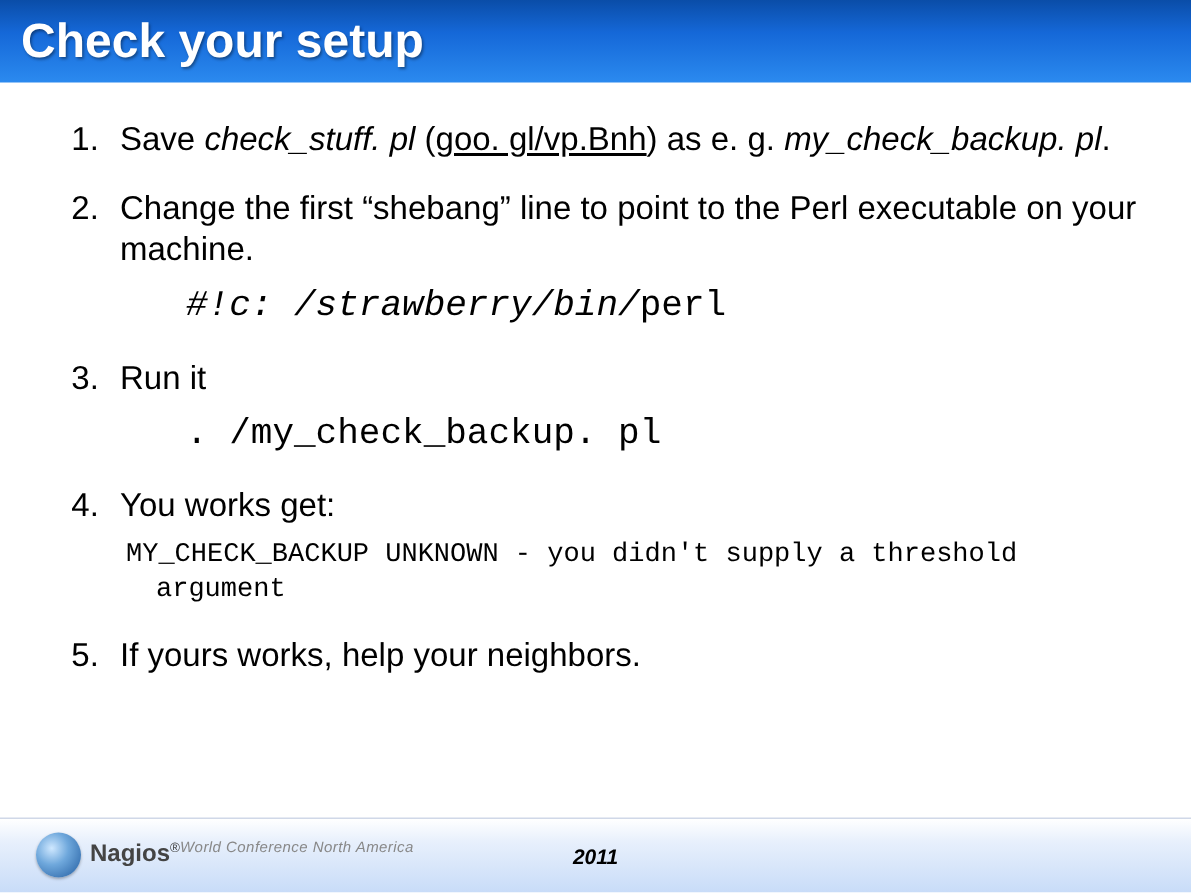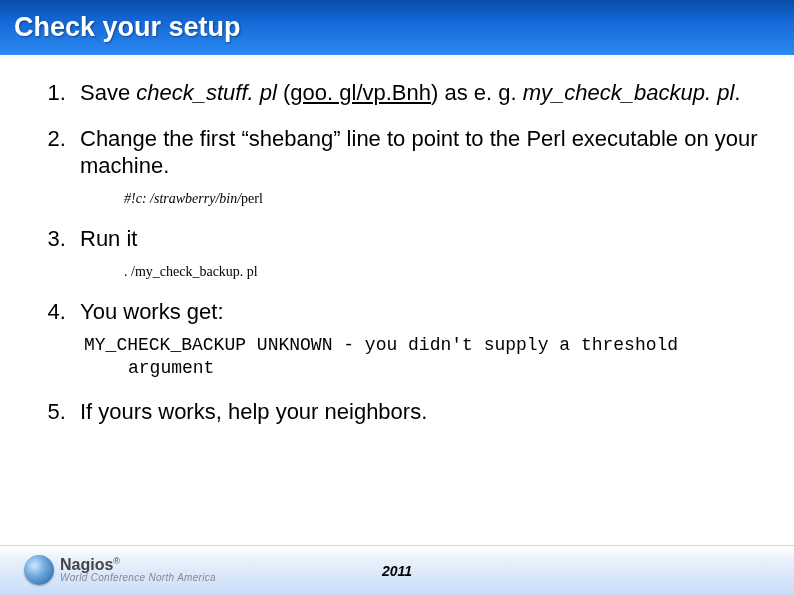--- a/index.html
+++ b/index.html
@@ -14,54 +14,54 @@
   .header {
     width: 100%;
     height: 55px;
     background: linear-gradient(to bottom, #0a4da8 0%, #1568d8 40%, #2b8aef 100%);
     display: flex;
     align-items: center;
     padding-left: 14px;
   }
   .header-title {
     color: #fff;
-    font-size: 27px;
+    font-size: 32px;
     font-weight: bold;
     text-shadow: 1px 1px 2px rgba(0,0,0,0.4);
   }
   .content {
     padding: 24px 33px 0 30px;
     color: #000;
   }
   ol.main-list {
     list-style: decimal;
     padding-left: 42px;
     font-size: 22px;
     line-height: 1.25;
   }
   ol.main-list > li {
     margin-bottom: 18px;
     padding-left: 8px;
   }
   .italic { font-style: italic; }
   .code-block {
-    font-family: Liberation Serif, serif;
-    font-size: 14px;
+    font-family: Liberation Mono, monospace;
+    font-size: 24px;
     margin: 10px 0 0 44px;
     white-space: pre;
   }
   .code-block .italic-code { font-style: italic; }
   .output-block {
     font-family: "Consolas", "Courier New", monospace;
     font-size: 18px;
     margin: 8px 0 0 4px;
     line-height: 1.3;
   }
   .output-indent {
-    margin-left: 44px;
+    margin-left: 20px;
   }
   .footer {
     position: absolute;
     bottom: 0;
     left: 0;
     width: 100%;
     height: 50px;
     background: linear-gradient(to bottom, #ffffff 0%, #e8f0fc 30%, #c8dcf8 100%);
     border-top: 1px solid #d0d8e8;
     display: flex;
@@ -84,21 +84,21 @@
   .logo-globe {
     width: 30px;
     height: 30px;
     border-radius: 50%;
     background: radial-gradient(circle at 35% 35%, #cfe8ff 0%, #6fa8dc 40%, #1f5a9e 100%);
     box-shadow: 0 1px 2px rgba(0,0,0,0.3);
     margin-right: 6px;
   }
   .logo-text {
     display: flex;
-    flex-direction: column;
+    flex-direction: row;
     line-height: 1.0;
   }
   .logo-brand {
     font-size: 16px;
     font-weight: bold;
     color: #444;
   }
   .logo-reg {
     font-size: 9px;
     vertical-align: super;

